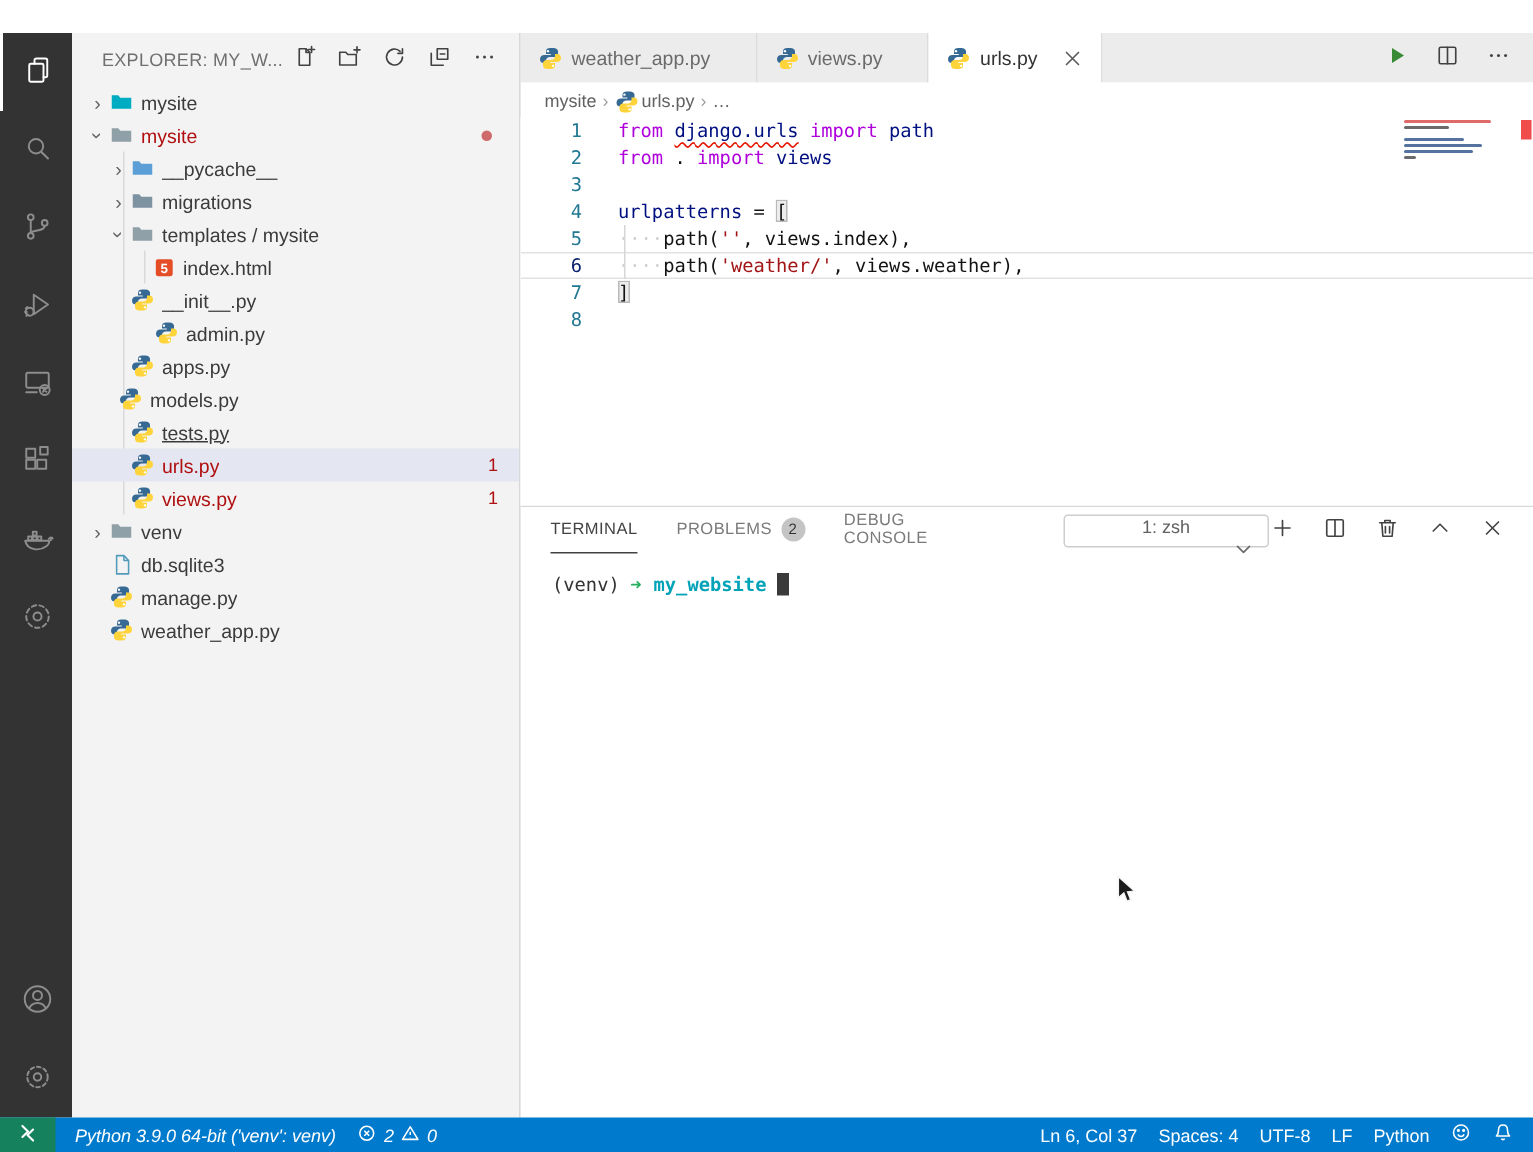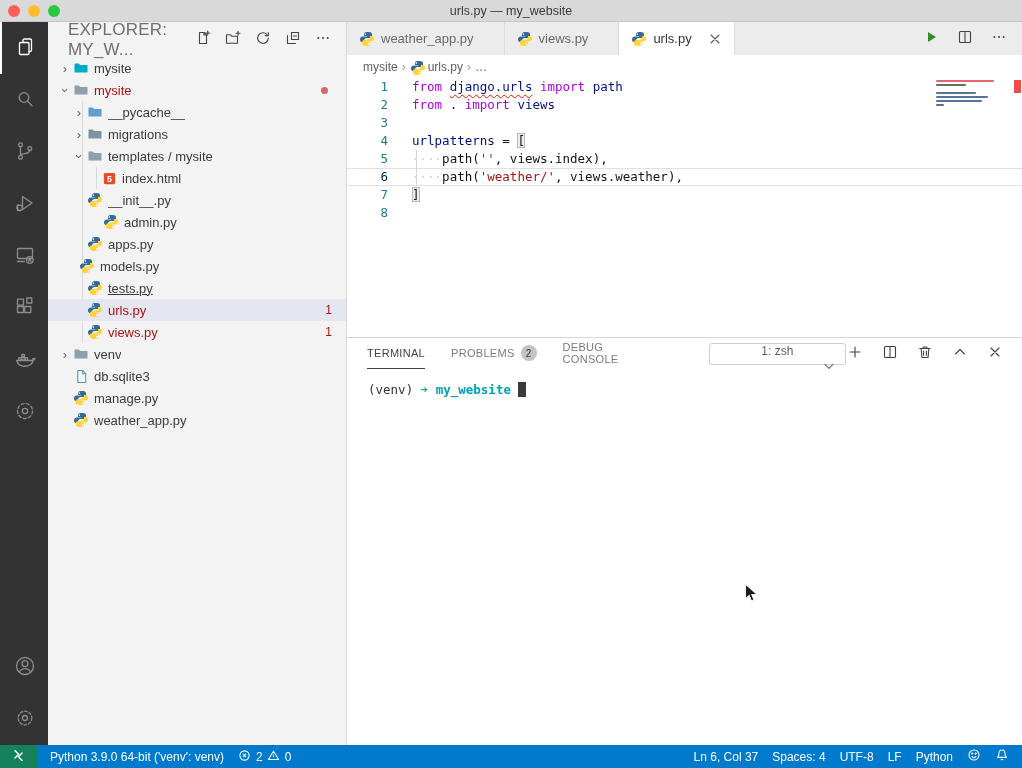--- a/index.html
+++ b/index.html
@@ -18,21 +18,21 @@
 
   
   #activitybar{width:48px;height:723px;background:#333333;display:flex;flex-direction:column;flex-shrink:0;}
   .ab-item{width:48px;height:52px;display:flex;align-items:center;justify-content:center;color:#8d8d8d;border-left:2px solid transparent;cursor:pointer;}
   .ab-item.active{color:#ffffff;border-left:2px solid #ffffff;}
   #ab-bottom{margin-top:auto;}
 
   
   #sidebar{width:299px;height:723px;background:#f3f3f3;border-right:1px solid #d8d8d8;flex-shrink:0;position:relative;}
   #explorer-header{height:35px;display:flex;align-items:center;padding:0 14px 0 20px;}
-  #explorer-title{font-size:17px;color:#6f6f6f;letter-spacing:.2px;}
+  #explorer-title{font-size:12px;color:#6f6f6f;letter-spacing:.2px;}
   #explorer-actions{margin-left:auto;display:flex;gap:12px;color:#424242;}
   #explorer-actions .xact{width:18px;height:18px;display:flex;align-items:center;justify-content:center;cursor:pointer;}
   #tree{position:relative;}
   .tree-row{position:relative;height:22px;display:flex;align-items:center;font-size:13px;color:#3b3b3b;cursor:pointer;white-space:nowrap;}
   .tree-row.selected{background:#e4e6f1;}
   .tree-row.err .tlabel{color:#b01011;}
   .twisty{width:14px;flex-shrink:0;display:flex;align-items:center;justify-content:center;color:#646465;font-size:13px;}
   .twisty.exp{transform:rotate(90deg);}
   .ticon{width:16px;height:16px;margin:0 5px 0 1px;flex-shrink:0;display:flex;align-items:center;justify-content:center;}
   .tlabel{overflow:hidden;text-overflow:ellipsis;}
@@ -89,41 +89,33 @@
   #term-line{display:flex;align-items:center;}
   .t-venv{color:#333;}
   .t-arrow{color:#27ae60;margin:0 8px 0 7px;font-weight:bold;}
   .t-dir{color:#00a2b8;font-weight:bold;}
   .t-cursor{display:inline-block;width:8px;height:15px;background:#3a3a3a;margin-left:7px;}
 
   
   #statusbar{position:absolute;left:0;top:745px;width:1022px;height:23px;background:#007acc;color:#ffffff;display:flex;align-items:center;font-size:12px;}
   #remote-block{width:37px;height:23px;background:#16825d;display:flex;align-items:center;justify-content:center;flex-shrink:0;cursor:pointer;}
   .sb-item{display:flex;align-items:center;gap:4px;padding:0 7px;height:23px;cursor:pointer;white-space:nowrap;}
-  #sb-left{display:flex;align-items:center;margin-left:6px;}
+  #sb-left{display:flex;align-items:center;margin-left:6px;font-style:italic;}
   #sb-right{display:flex;align-items:center;margin-left:auto;margin-right:6px;}
   #problems-status{display:flex;align-items:center;gap:4px;padding:0 7px;cursor:pointer;}
   #problems-status .cnt{margin-left:1px;}
 
   
   #mouse-cursor{position:absolute;left:744px;top:583px;z-index:50;pointer-events:none;}
 </style>
 </head>
 <body>
 
 <div id="window">
 
-  <div id="titlebar">
-    <div class="traffic">
-      <span class="tl red"></span>
-      <span class="tl yellow"></span>
-      <span class="tl green"></span>
-    </div>
-    <span id="window-title">urls.py — my_website</span>
-  </div>
 
   <div id="main">
 
     <div id="activitybar">
       <div id="ab-top">
           <div class="ab-item active">
             <span><svg width="24" height="24" viewBox="0 0 24 24" fill="none" stroke="currentColor" stroke-width="1.3" stroke-linecap="round" stroke-linejoin="round">
                 <rect x="6.5" y="7.5" width="9.5" height="12" rx="1"></rect>
                 <path d="M10 7.5V5.2c0-.7.5-1.2 1.2-1.2h6.1c.7 0 1.2.5 1.2 1.2v10.1c0 .7-.5 1.2-1.2 1.2H16"></path>
               </svg></span>

